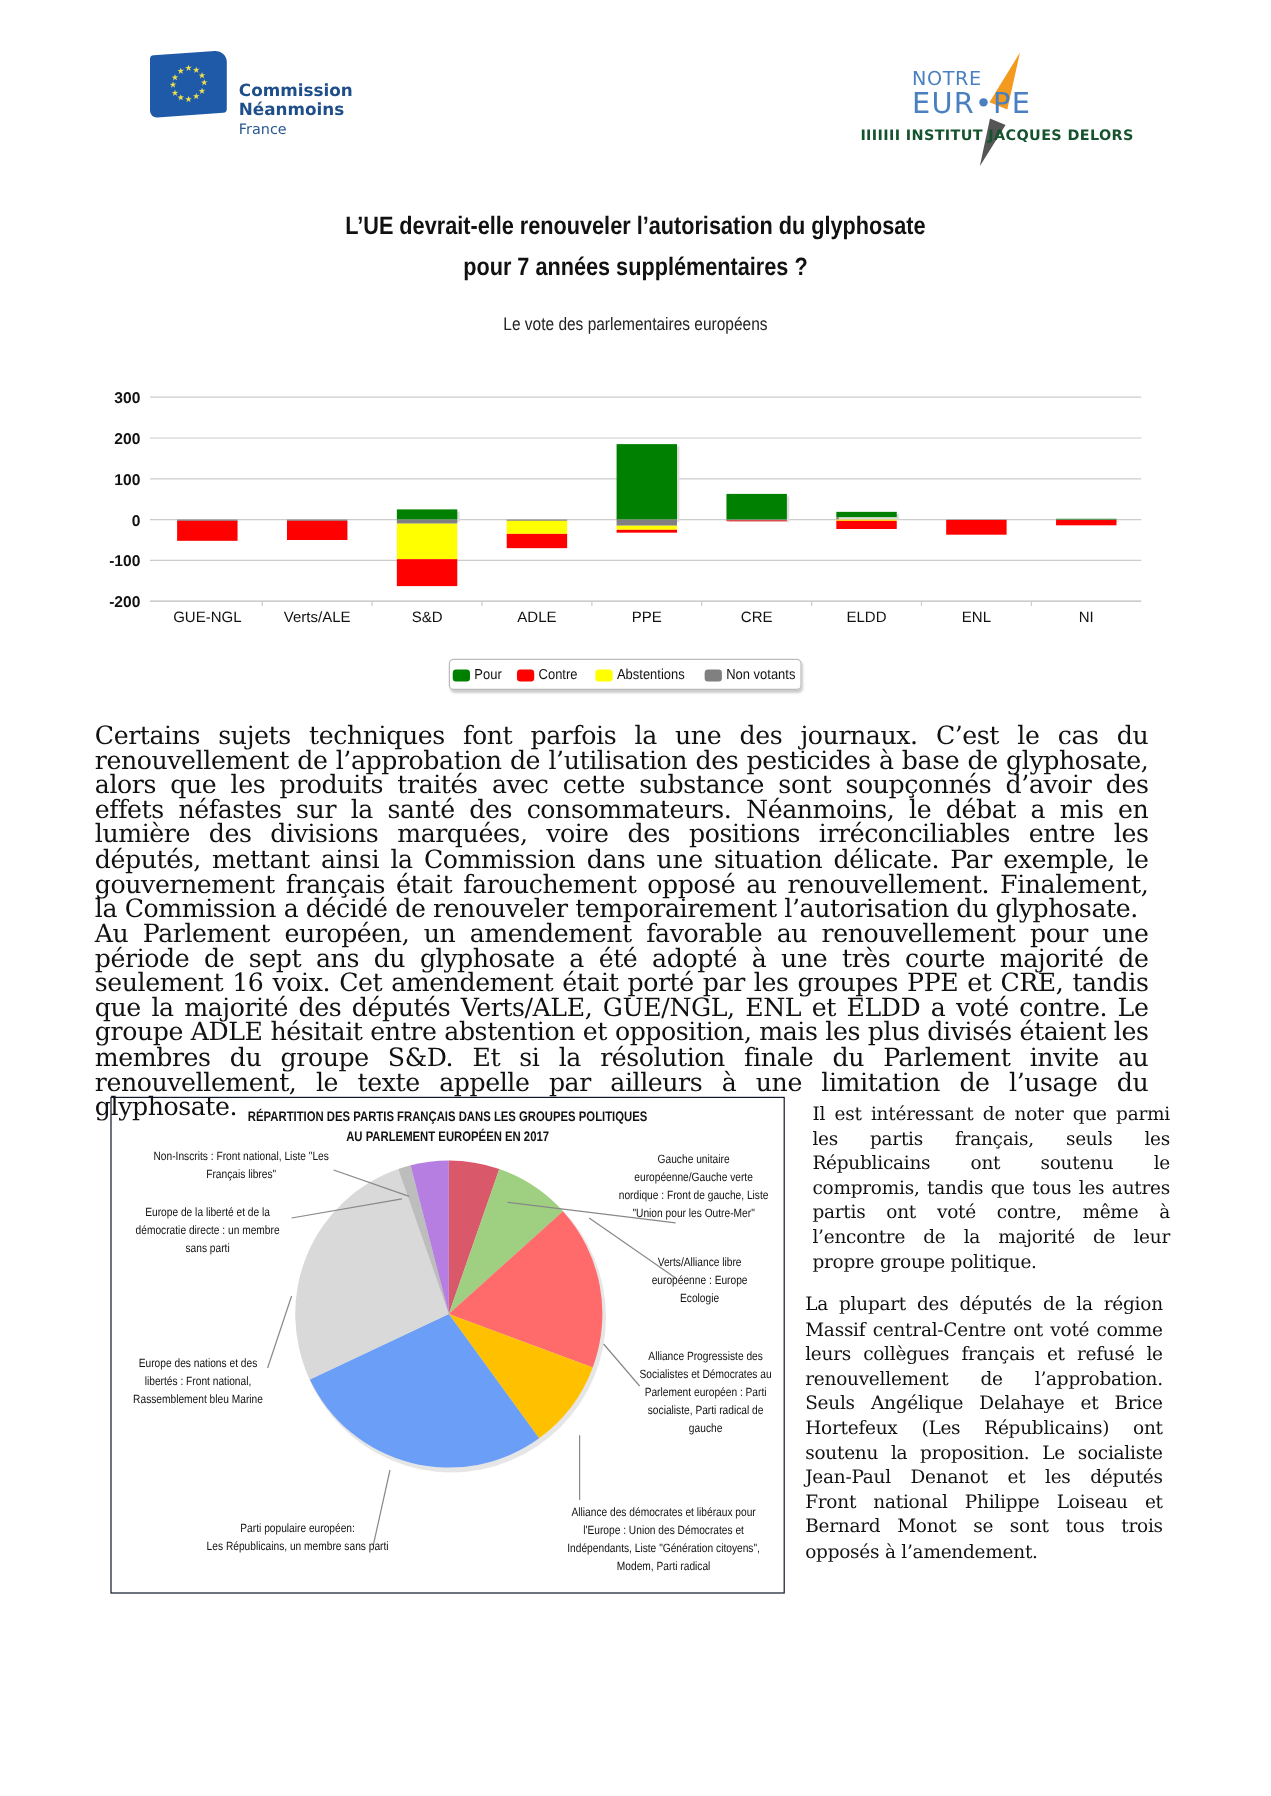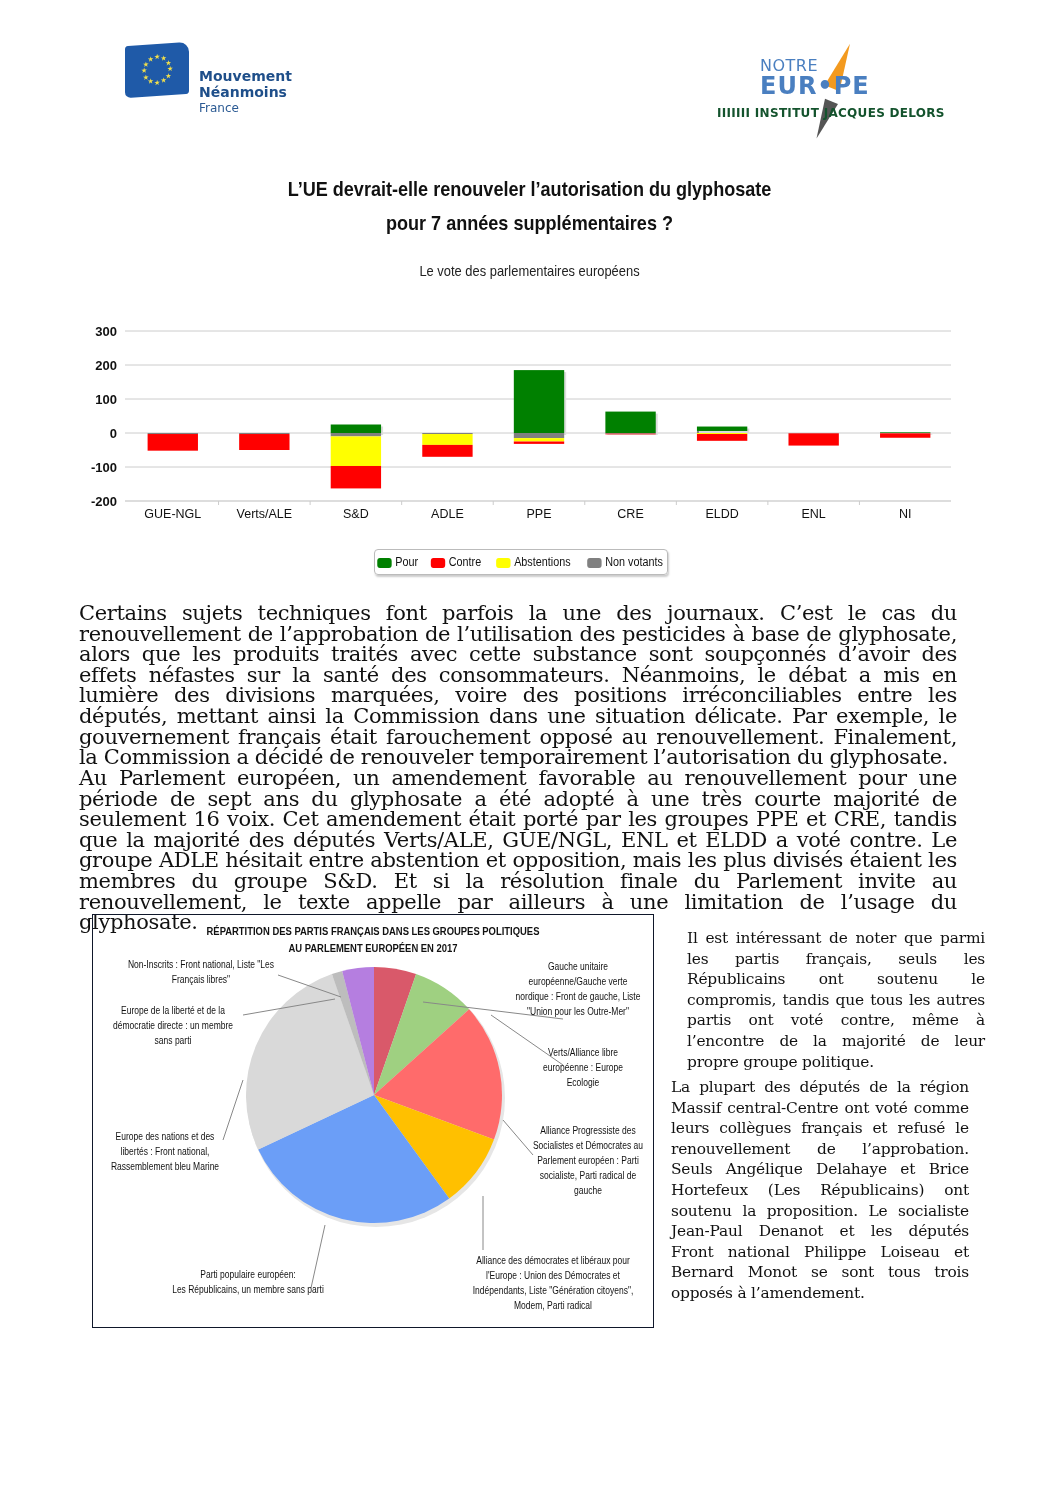--- a/index.html
+++ b/index.html
@@ -5,21 +5,21 @@
   html, body { margin:0; padding:0; background:#fff; }
   body { width:1059px; height:1497px; position:relative; overflow:hidden; font-family:"DejaVu Serif", serif; color:#111; }
   .abs { position:absolute; }
   .logo-me { left:125px; top:44px; width:200px; height:80px; }
   .flag { position:absolute; left:0; top:0; width:64px; height:52px; background:#1f5aa8; border-radius:3px 10px 3px 6px; transform:skewY(-4deg); }
   .flag .star { position:absolute; color:#f3e04a; font-size:7px; line-height:7px; }
   .me-text { position:absolute; left:74px; top:24px; font-family:"DejaVu Sans", sans-serif; color:#1f4f8a; font-weight:bold; font-size:14px; line-height:16px; }
   .me-text .sub { font-weight:normal; font-size:12px; color:#2b5a93; }
   .logo-ne { left:715px; top:40px; width:230px; height:100px; font-family:"DejaVu Sans", sans-serif; }
   .ne-notre { position:absolute; left:45px; top:16px; font-size:16px; font-weight:normal; color:#4a7fc0; letter-spacing:0.5px; }
-  .ne-europe { position:absolute; left:45px; top:32px; font-size:24px; font-weight:bold; color:#4a7fc0; letter-spacing:1px; }
+  .ne-europe { position:absolute; left:45px; top:32px; font-size:24px; font-weight:normal; color:#4a7fc0; letter-spacing:1px; }
   .ne-inst { position:absolute; left:2px; top:66px; font-size:12px; font-weight:bold; color:#14532d; letter-spacing:0.3px; white-space:nowrap; }
   .ne-needle { position:absolute; left:118px; top:2px; width:0; height:0; border-left:8px solid transparent; border-right:8px solid transparent; border-bottom:48px solid #f39a1f; transform:rotate(22deg); }
   .ne-needle2 { position:absolute; left:102px; top:60px; width:0; height:0; border-left:7px solid transparent; border-right:7px solid transparent; border-top:40px solid #555; transform:rotate(22deg); }
   .title { left:0; width:1059px; top:172px; text-align:center; font-family:"Liberation Sans", sans-serif; font-weight:bold; font-size:21px; line-height:34px; transform:scaleX(0.86); }
   .subtitle { left:0; width:1059px; top:262px; text-align:center; font-family:"Liberation Sans", sans-serif; font-size:15px; transform:scaleX(0.86); color:#222; }
   #barchart { position:absolute; left:85px; top:315px; width:880px; height:210px; }
   .legend { left:374px; top:549px; width:292px; height:24px; border:1px solid #bbb; border-radius:4px; box-shadow:1px 2px 2px #ccc; font-family:"Liberation Sans", sans-serif; font-size:12px; display:flex; align-items:center; justify-content:center; gap:8px; }
   .legend .sw { display:inline-block; width:16px; height:10px; border-radius:3px; vertical-align:middle; margin-right:4px; }
   .legend .li { white-space:nowrap; transform:scaleX(0.9); }
   .para { left:79px; width:878px; font-size:21px; line-height:20.6px; text-align:justify; letter-spacing:-0.35px; }
@@ -45,21 +45,21 @@
       <span class="star" style="left: 22.5px; top: 34.2583px;">★</span>
       <span class="star" style="left: 17.7417px; top: 29.5px;">★</span>
       <span class="star" style="left: 16px; top: 23px;">★</span>
       <span class="star" style="left: 17.7417px; top: 16.5px;">★</span>
       <span class="star" style="left: 22.5px; top: 11.7417px;">★</span>
       <span class="star" style="left: 29px; top: 10px;">★</span>
       <span class="star" style="left: 35.5px; top: 11.7417px;">★</span>
       <span class="star" style="left: 40.2583px; top: 16.5px;">★</span>
     </div>
   <div class="me-text">
-    <div>Mouvement</div>
+    <div>Commission</div>
     <div>Néanmoins</div>
     <div class="sub">France</div>
   </div>
 </div>
 
 <div class="abs logo-ne">
   <div class="ne-needle"></div>
   <div class="ne-needle2"></div>
   <div class="ne-notre">NOTRE</div>
   <div class="ne-europe">EUR•PE</div>
@@ -207,14 +207,14 @@
     <div>gauche</div>
   </div>
   <div class="pie-label" style="left:360px;top:338px;width:200px;">
     <div>Alliance des démocrates et libéraux pour</div>
     <div>l'Europe : Union des Démocrates et</div>
     <div>Indépendants, Liste "Génération citoyens",</div>
     <div>Modem, Parti radical</div>
   </div>
 </div>
 
-<p class="abs side s1" style="margin:16px">Il est intéressant de noter que parmi les partis français, seuls les Républicains ont soutenu le compromis, tandis que tous les autres partis ont voté contre, même à l’encontre de la majorité de leur propre groupe politique.</p>
+<p class="abs side s1" style="margin:6px">Il est intéressant de noter que parmi les partis français, seuls les Républicains ont soutenu le compromis, tandis que tous les autres partis ont voté contre, même à l’encontre de la majorité de leur propre groupe politique.</p>
 <p class="abs side s2" style="margin:0">La plupart des députés de la région Massif central-Centre ont voté comme leurs collègues français et refusé le renouvellement de l’approbation. Seuls Angélique Delahaye et Brice Hortefeux (Les Républicains) ont soutenu la proposition. Le socialiste Jean-Paul Denanot et les députés Front national Philippe Loiseau et Bernard Monot se sont tous trois opposés à l’amendement.</p>
 
 </body></html>

